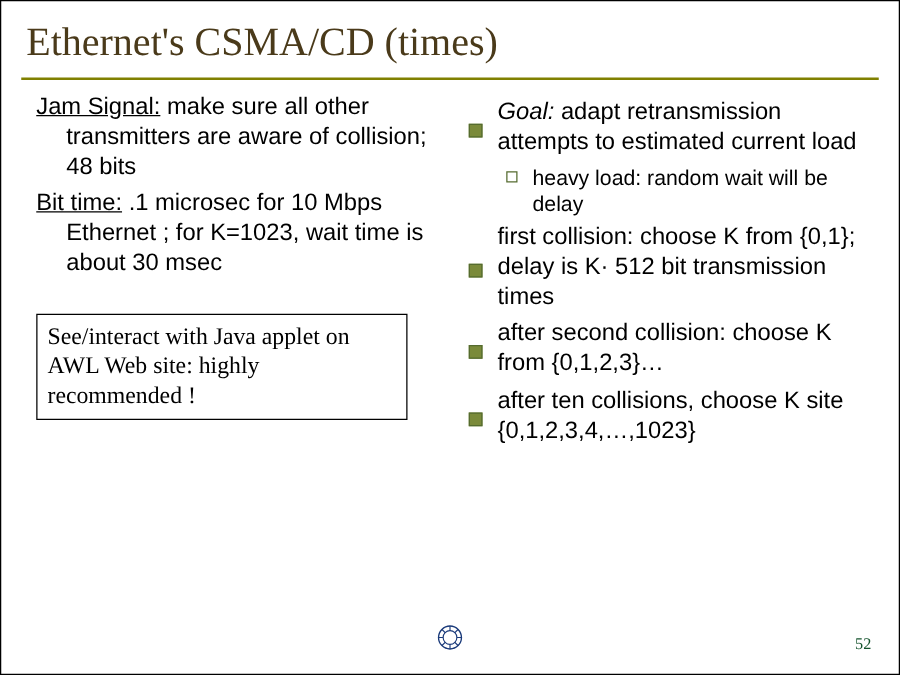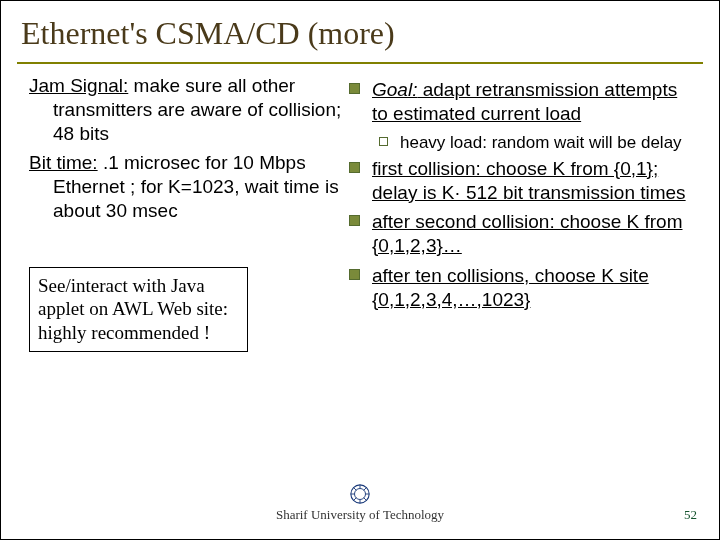--- a/index.html
+++ b/index.html
@@ -20,42 +20,41 @@
     font-weight: normal;
   }
   .rule {
     margin: 4px 16px 0 16px;
     border: none;
     border-top: 2.5px solid #808000;
   }
   .cols {
     display: flex;
     padding: 10px 24px 0 28px;
-    gap: 0;
+    gap: 26px;
   }
   .col-left { flex: 0 0 320px; }
   .col-right { flex: 1; }
   .body, .col-left, .col-right { font-family: Arial, Helvetica, sans-serif; font-size: 19px; line-height: 1.25; color: #000; }
   .para { margin-bottom: 6px; }
   .under { text-decoration: underline; }
   .italic { font-style: italic; }
   .boxed {
     border: 1px solid #000;
     padding: 6px 8px;
-    margin-top: 44px;
-    width: 219px;
+    margin-top: 28px;
+    width: 297px;
     font-family: Georgia, serif;
     font-size: 19px;
   }
   .rlist { }
   .ritem {
     display: flex;
-    align-items: flex-start;
+    align-items: center;
     margin: 4px 0 6px 0;
-    text-decoration: underline;
   }
   .sq-bullet {
     width: 11px; height: 11px;
     background: #7a8a3a;
     border: 1px solid #556b2f;
     flex: 0 0 11px;
     margin-top: 5px;
     margin-right: 12px;
   }
   .ritem-text { flex: 1; }
@@ -95,21 +94,21 @@
     font-size: 13px;
     color: #14532d;
   }
 </style>
 </head>
 <body>
 
 <div class="slide">
 
   <div class="title-wrap">
-    <h1 class="title">Ethernet's CSMA/CD (more)</h1>
+    <h1 class="title">Ethernet's CSMA/CD (times)</h1>
   </div>
   <hr class="rule">
 
   <div class="cols">
 
     <div class="col-left">
 
       <div class="para">
         <span class="under">Jam Signal:</span><span class="indent-inline"><span> make sure all other transmitters are aware of collision; 48 bits</span></span>
       </div>
@@ -170,21 +169,20 @@
         <line x1="12" y1="2" x2="12" y2="6"></line>
           <line x1="12" y1="18" x2="12" y2="22"></line>
         <line x1="2" y1="12" x2="6" y2="12"></line>
           <line x1="18" y1="12" x2="22" y2="12"></line>
         <line x1="5" y1="5" x2="8" y2="8"></line>
           <line x1="16" y1="16" x2="19" y2="19"></line>
         <line x1="5" y1="19" x2="8" y2="16"></line>
           <line x1="16" y1="8" x2="19" y2="5"></line>
       </g>
     </svg>
-    <span>Sharif University of Technology</span>
   </div>
 
   <div class="pagenum">52</div>
 
 </div>
 
 <style>
   
   .col-left .para { padding-left: 24px; text-indent: -24px; }
 </style>

